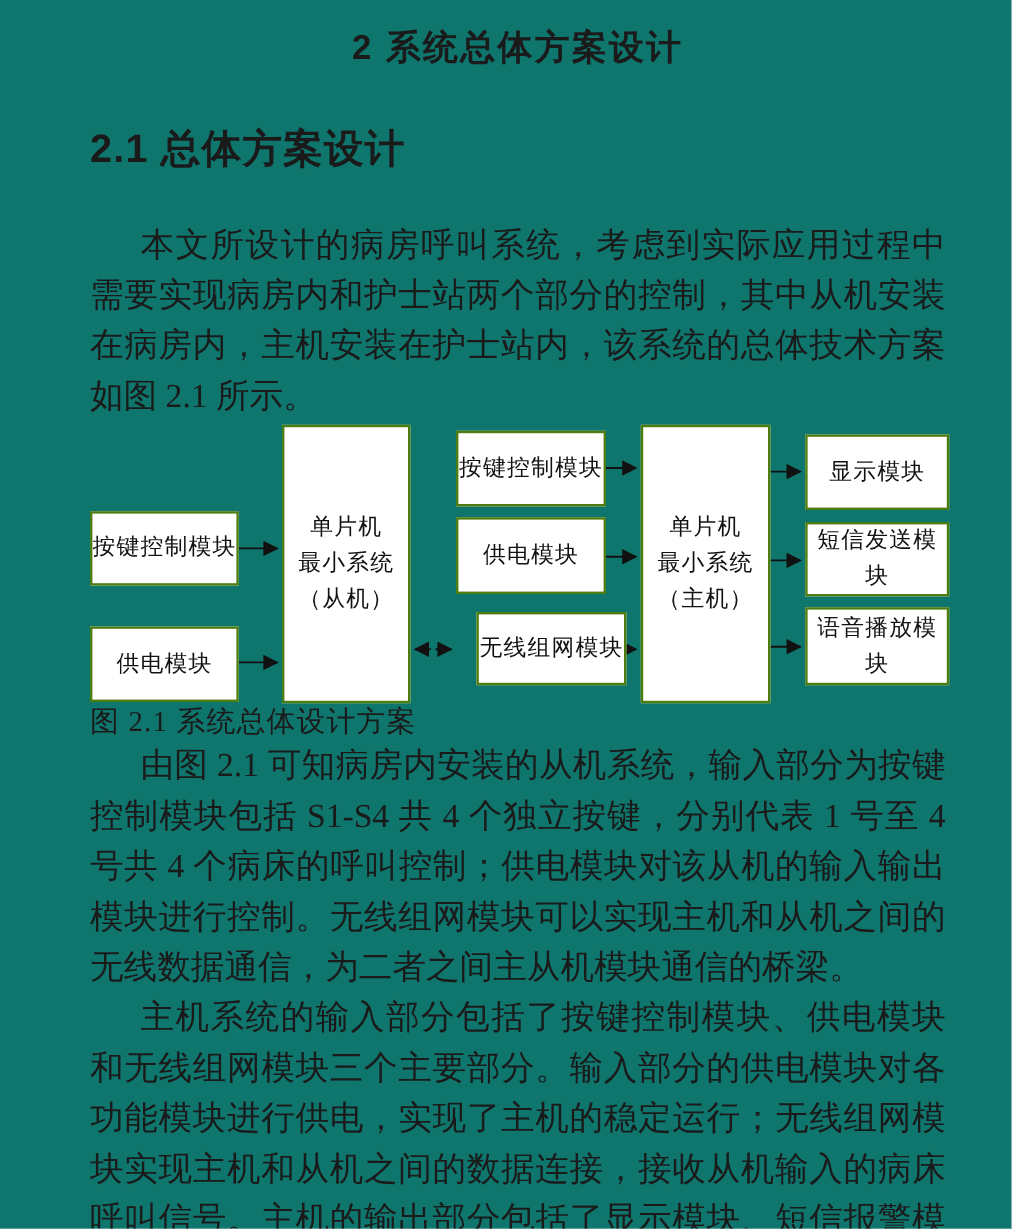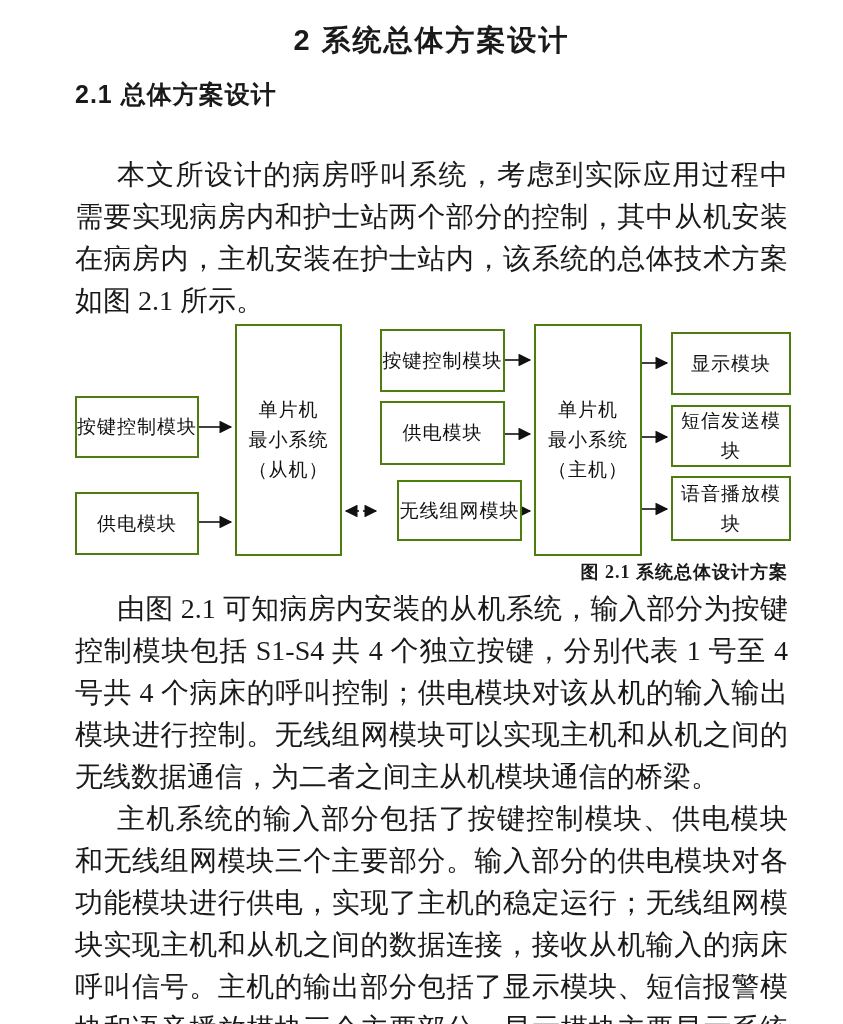--- a/index.html
+++ b/index.html
@@ -1,36 +1,36 @@
 <!DOCTYPE html>
 <html lang="zh"><head>
 <meta charset="utf-8">
 <style>
   html,body { margin:0; padding:0; background:#e8e8e8; }
   .page {
     position:relative;
     width:843px; height:1024px;
     margin:0 auto;
-    background:#ffffff;
+    background:#0f766e;
     overflow:hidden;
     color:#1a1a1a;
     font-family:"Liberation Serif","DejaVu Serif",serif;
   }
   .chapter-title {
     margin:22px 55px 0 75px;
     text-align:center;
     font-family:"Liberation Sans","DejaVu Sans",sans-serif;
     font-size:29px; line-height:36px;
     font-weight:bold;
     letter-spacing:2px;
   }
   .section-heading {
-    margin:20px 55px 0 75px;
+    margin:50px 55px 0 75px;
     font-family:"Liberation Sans","DejaVu Sans",sans-serif;
-    font-size:25px; line-height:32px;
+    font-size:33px; line-height:32px;
     font-weight:bold;
     letter-spacing:1px;
   }
   p.body {
     margin:44px 55px 0 75px;
     font-size:28px;
     line-height:42px;
     text-align:justify;
     text-indent:42px;
   }
@@ -53,23 +53,23 @@
     align-items:center;
     justify-content:center;
     font-size:19px;
     letter-spacing:1px;
     text-align:center;
     color:#111;
   }
   .dbox .ln { display:block; line-height:30px; }
   .figure-caption {
     margin:4px 55px 0 75px;
-    text-align:right;
-    font-size:18px; line-height:24px;
-    font-weight:bold;
+    text-align:left;
+    font-size:24px; line-height:24px;
+    font-weight:normal;
     letter-spacing:1px;
   }
 </style>
 </head>
 <body>
 
 <div class="page">
 
   <h1 class="chapter-title">2 系统总体方案设计</h1>
 

